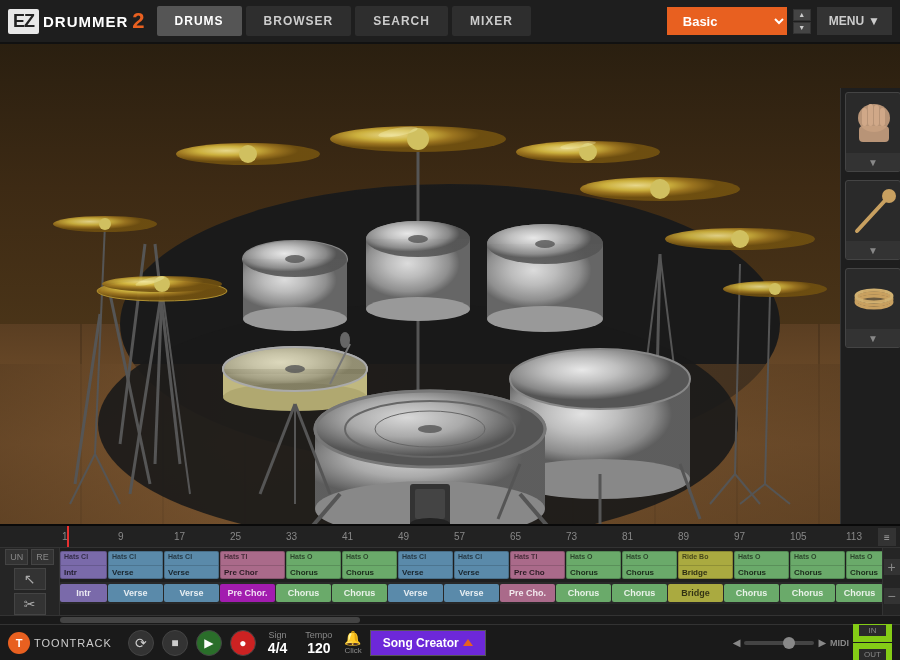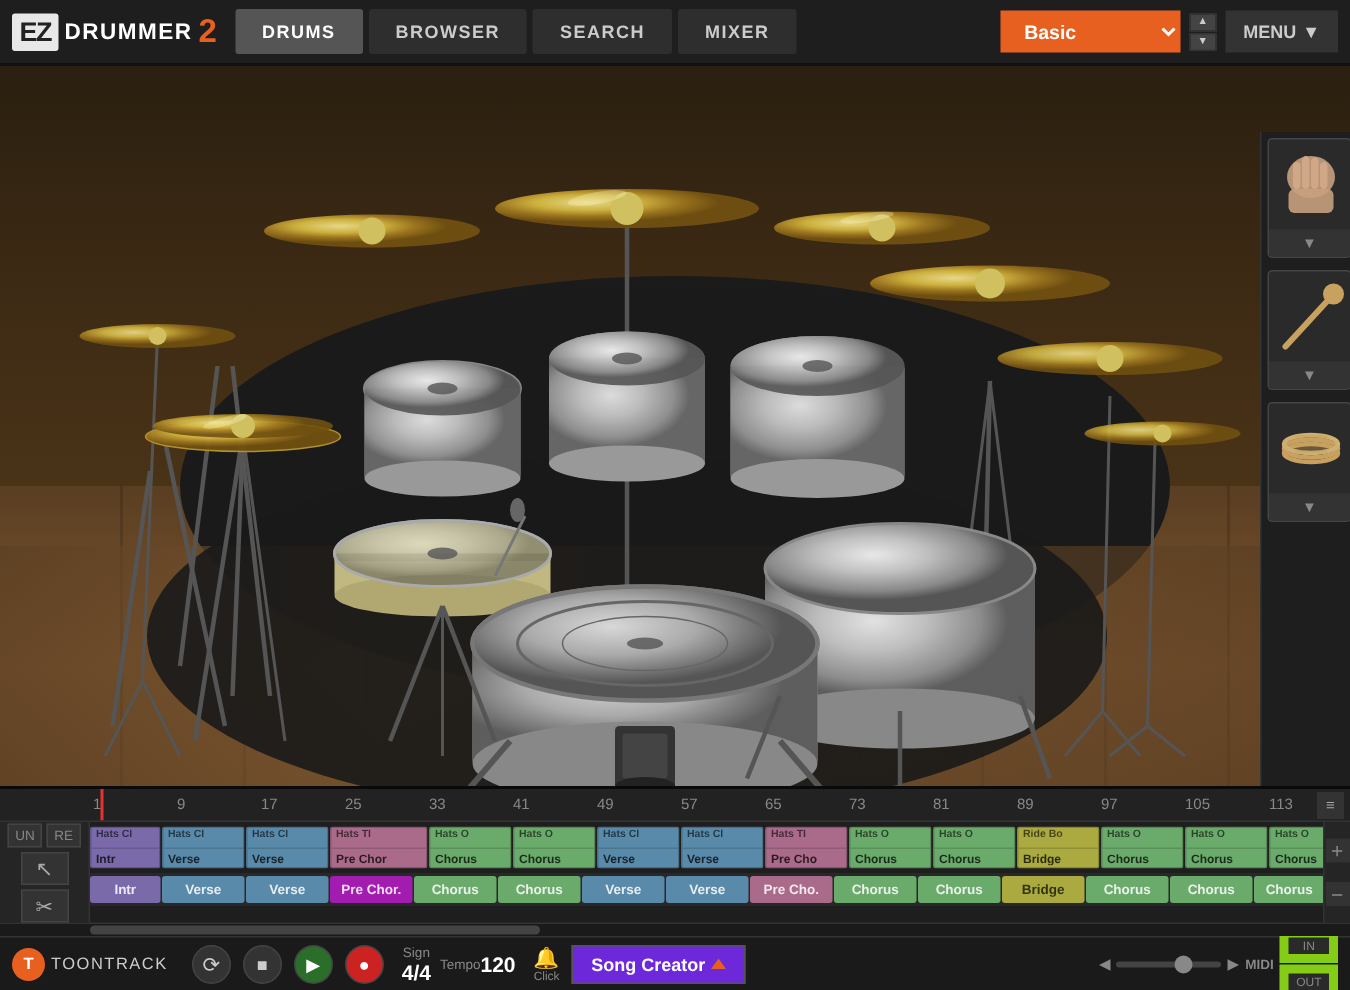--- a/index.html
+++ b/index.html
@@ -446,21 +446,21 @@
       align-items: center;
       justify-content: center;
     }
     .transport-btn.record {
       background: #cc2222;
       color: #fff;
     }
     .sign-tempo {
       display: flex;
       align-items: center;
-      gap: 6px;
+      gap: 18px;
       margin: 0 4px;
     }
     .sign-label {
       color: #888;
       font-size: 9px;
     }
     .sign-value {
       color: #fff;
       font-size: 14px;
       font-weight: 700;
@@ -923,21 +923,21 @@
     <button class="transport-btn" style="font-size:14px;">⟳</button>
     <button class="transport-btn">■</button>
     <button class="transport-btn" style="background:#2a6e2a;color:#fff;">▶</button>
     <button class="transport-btn record">●</button>
 
     <div class="sign-tempo">
       <div style="display:flex;flex-direction:column;align-items:center;">
         <span class="sign-label">Sign</span>
         <span class="sign-value">4/4</span>
       </div>
-      <div style="display:flex;flex-direction:row;align-items:center;">
+      <div style="display:flex;flex-direction:column;align-items:center;">
         <span class="sign-label">Tempo</span>
         <span class="sign-value">120</span>
       </div>
     </div>
 
     <div class="click-section">
       <span class="click-icon">🔔</span>
       <span>Click</span>
     </div>
 

